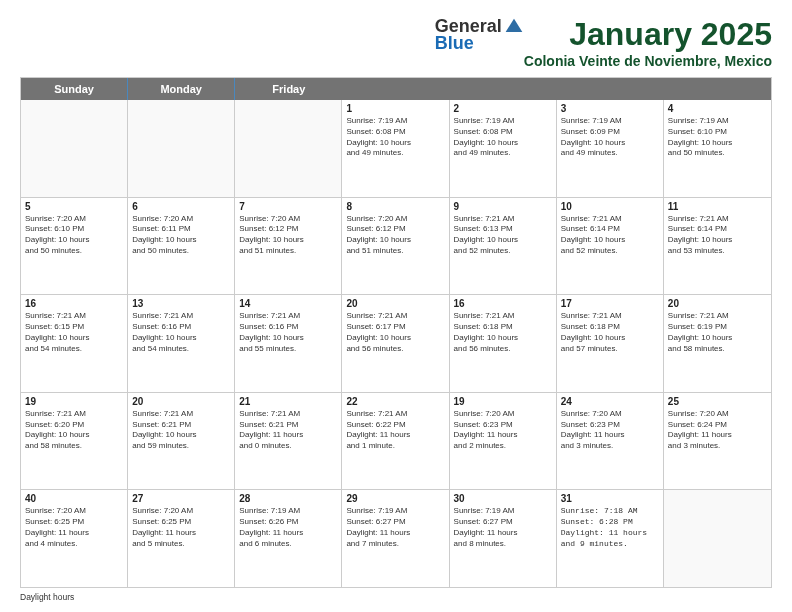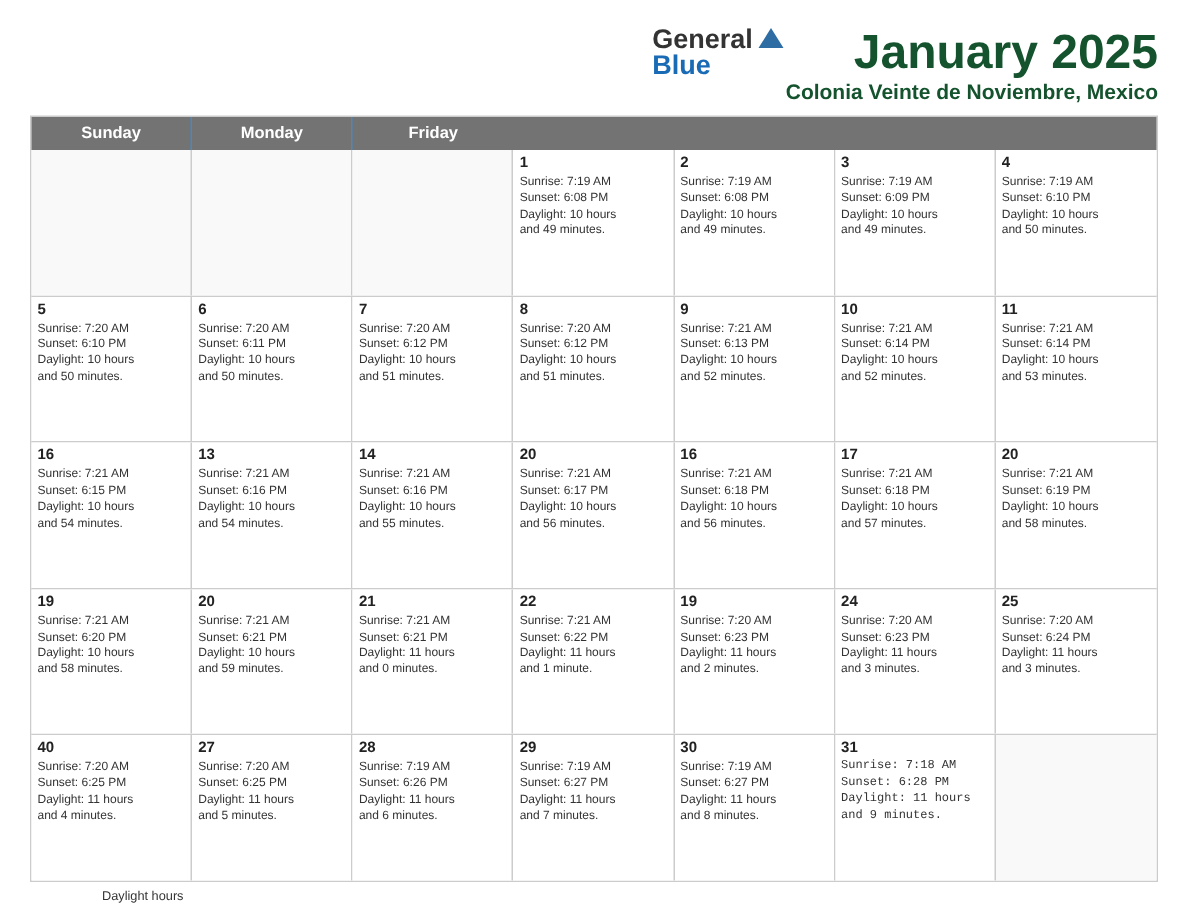--- a/index.html
+++ b/index.html
@@ -119,21 +119,20 @@
     }
     .cell-info {
       font-size: 8px;
       color: #333;
       line-height: 1.35;
     }
     .footer {
       margin-top: 4px;
       font-size: 8.5px;
       color: #333;
-      margin-left: 48px;
     }
   </style>
 </head>
 <body>
 
 <div class="page">
   <div class="header">
     <div class="logo">
       <div class="logo-text">
         <span class="logo-general">General</span>

